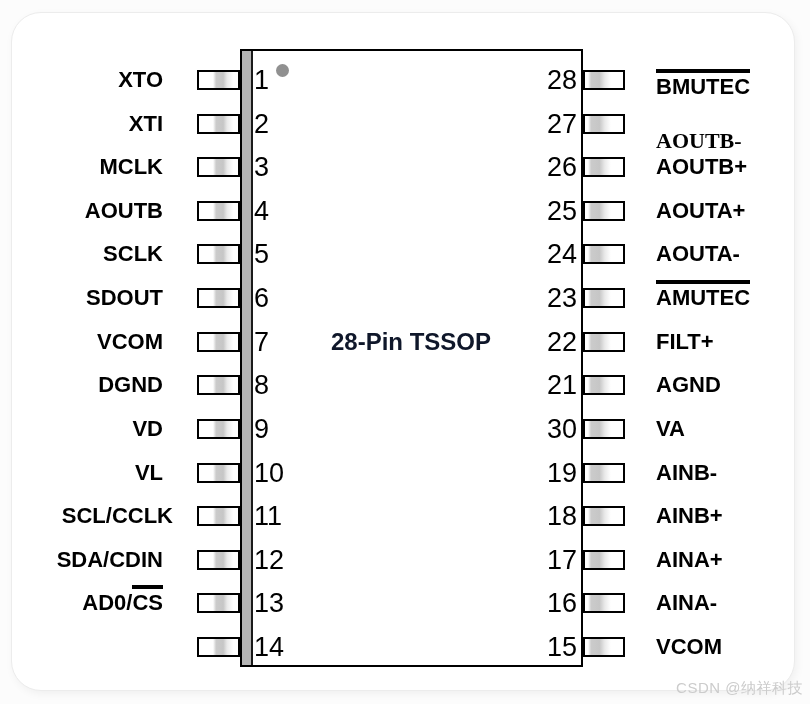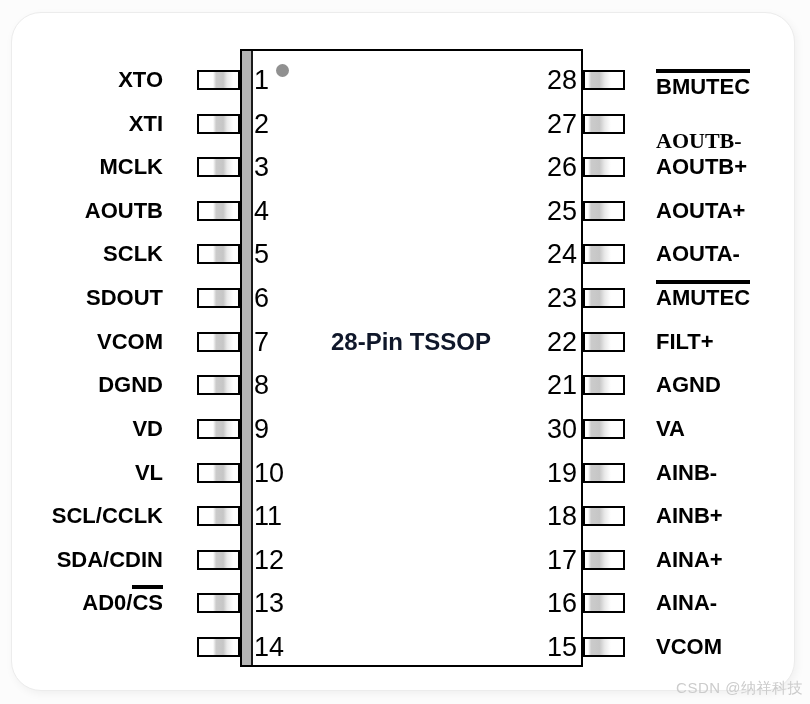--- a/index.html
+++ b/index.html
@@ -159,21 +159,21 @@
     <div class="pin-rect left" style="top: 375.34px;"></div>
     <div class="pin-label left" style="top: 372.34px;"><span>DGND</span></div>
     <div class="pin-num left" style="top: 413.96px;">9</div>
     <div class="pin-rect left" style="top: 418.96px;"></div>
     <div class="pin-label left" style="top: 415.96px;"><span>VD</span></div>
     <div class="pin-num left" style="top: 457.58px;">10</div>
     <div class="pin-rect left" style="top: 462.58px;"></div>
     <div class="pin-label left" style="top: 459.58px;"><span>VL</span></div>
     <div class="pin-num left" style="top: 501.2px;">11</div>
     <div class="pin-rect left" style="top: 506.2px;"></div>
-    <div class="pin-label left" style="top: 503.2px;"><span>SCL/CCLK</span></div>
+    <div class="pin-label left" style="top: 503.2px; padding-left: 10px;"><span>SCL/CCLK</span></div>
     <div class="pin-num left" style="top: 544.82px;">12</div>
     <div class="pin-rect left" style="top: 549.82px;"></div>
     <div class="pin-label left" style="top: 546.82px;"><span>SDA/CDIN</span></div>
     <div class="pin-num left" style="top: 588.44px;">13</div>
     <div class="pin-rect left" style="top: 593.44px;"></div>
     <div class="pin-label left" style="top: 590.44px;"><span>AD0/</span><span class="ov">CS</span></div>
     <div class="pin-num left" style="top: 632.06px;">14</div>
     <div class="pin-rect left" style="top: 637.06px;"></div>
     <div class="pin-num right" style="top: 65px;">28</div>
     <div class="pin-rect right" style="top: 70px;"></div>

